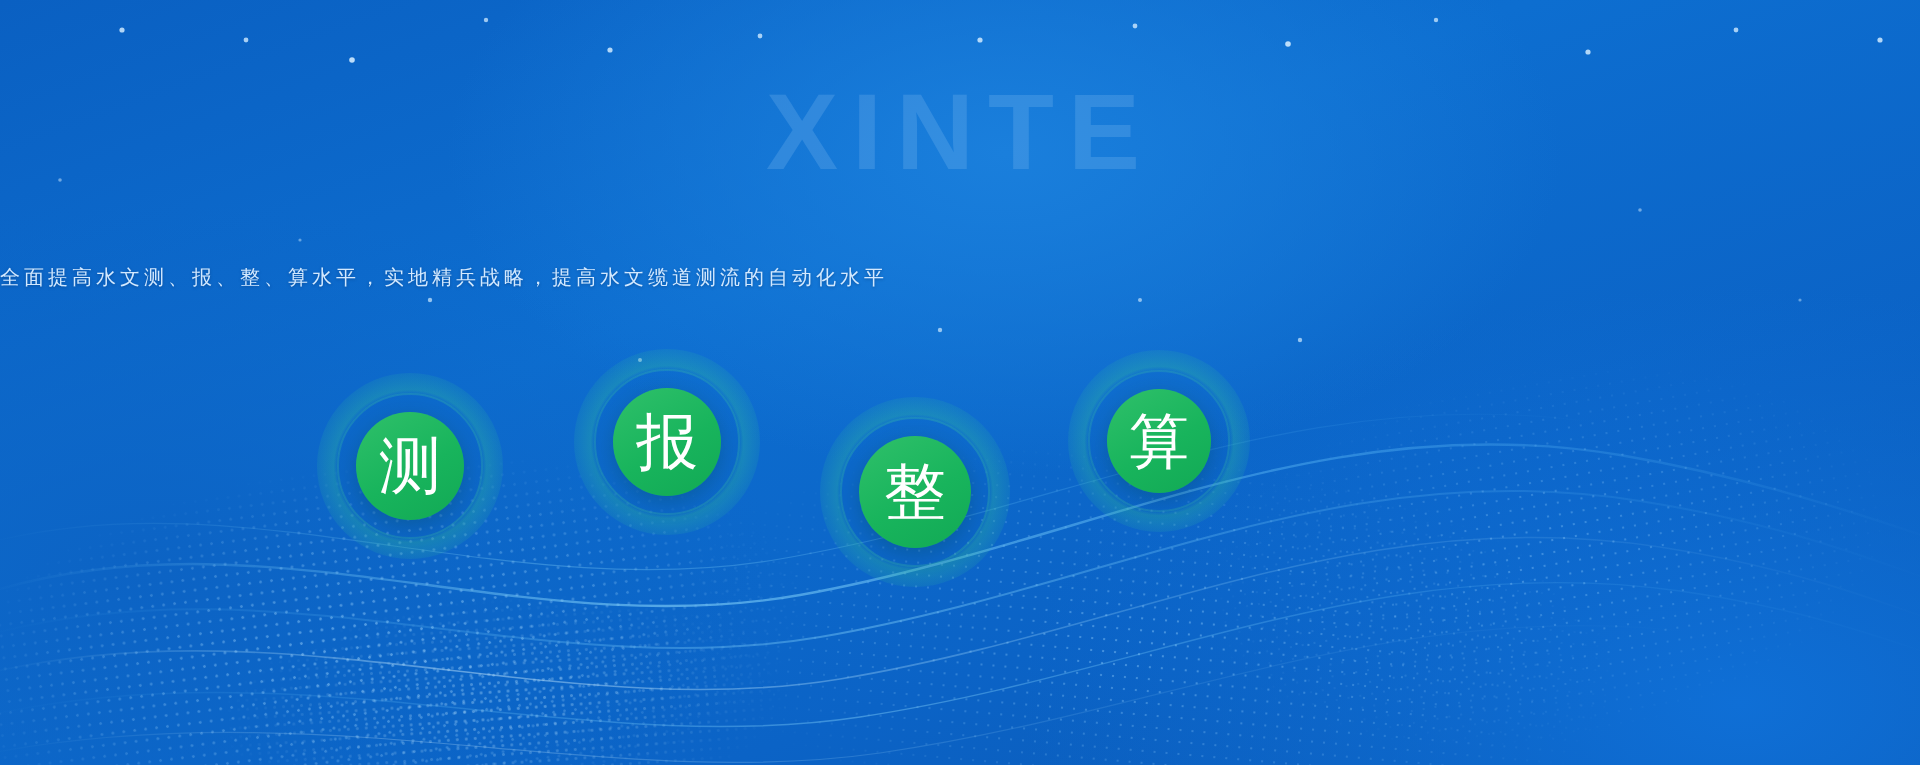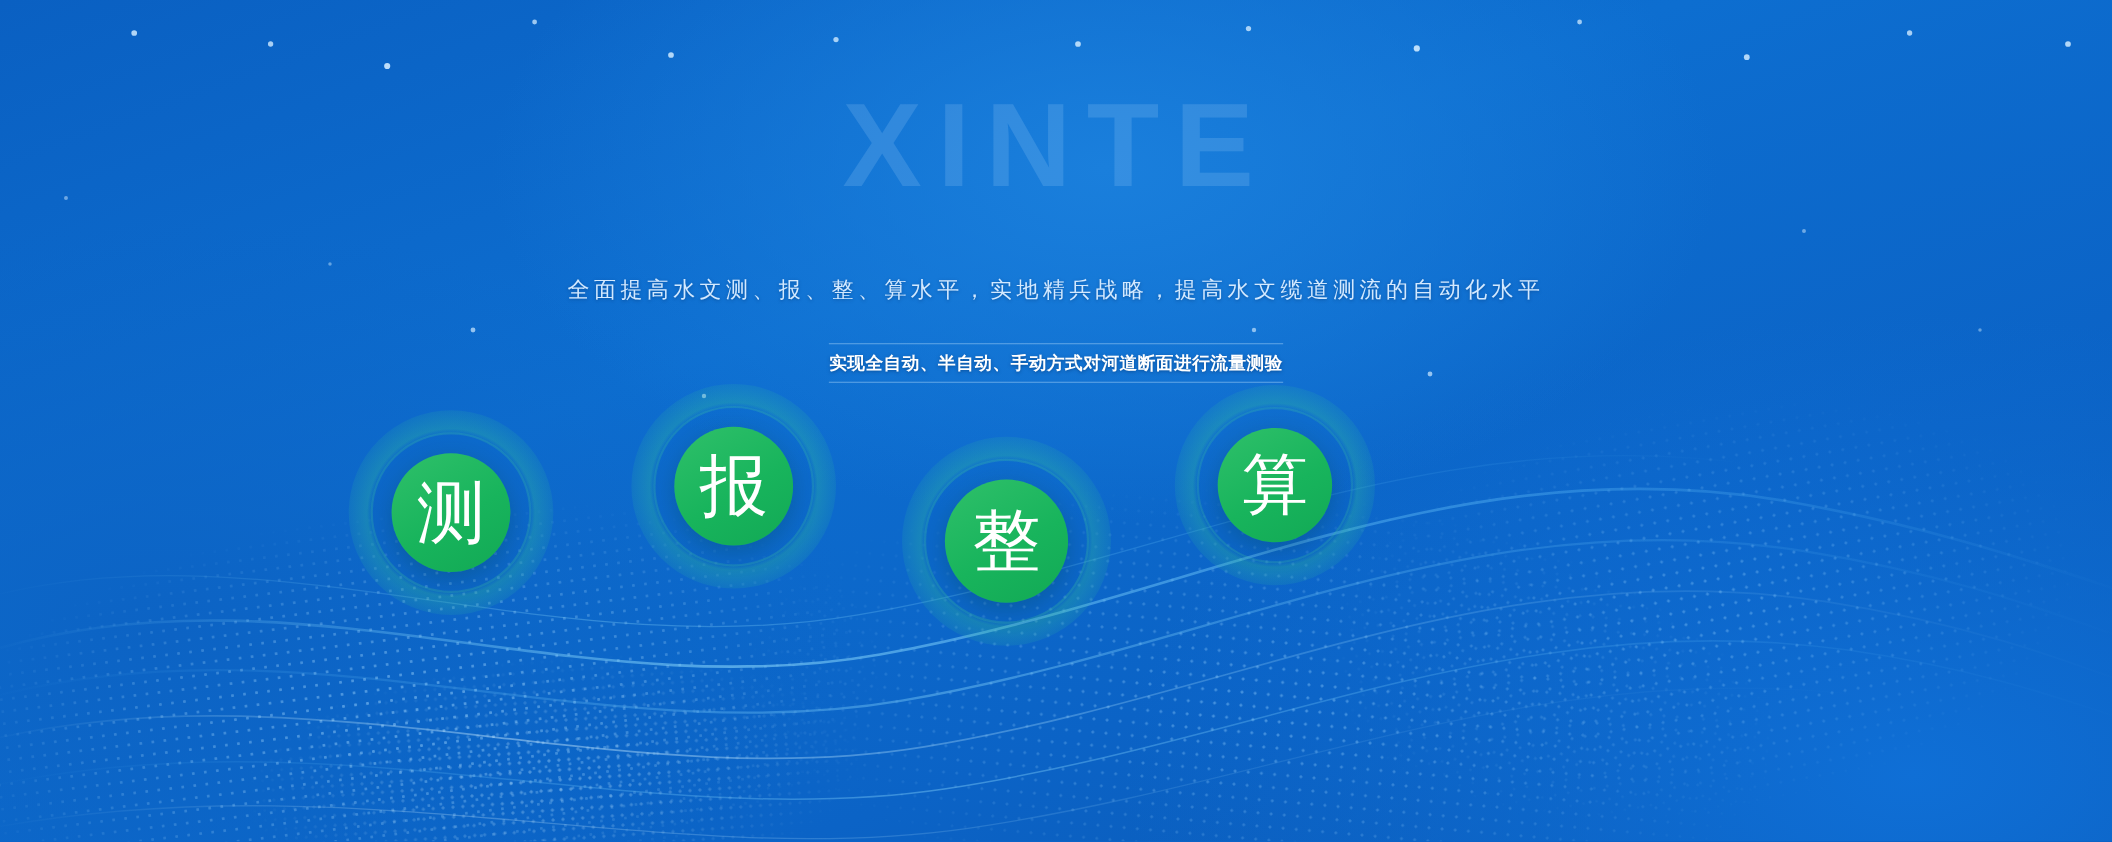--- a/index.html
+++ b/index.html
@@ -69,21 +69,21 @@
   #content{position:absolute;left:0;top:0;width:1920px;height:765px;}
 
   #headline{
     position:absolute;left:0;top:178px;width:1920px;text-align:center;
     font-size:62px;font-weight:bold;color:#ffffff;letter-spacing:2px;
     text-shadow:0 3px 7px rgba(2,40,86,.55), 0 1px 0 rgba(255,255,255,.35);
     font-family:"DejaVu Sans","Liberation Sans",sans-serif;
   }
 
   #subtitle{
-    position:absolute;left:0;top:250px;width:1920px;text-align:center;
+    position:absolute;left:0;top:264px;width:1920px;text-align:left;
     font-size:20px;color:#d3e9ff;letter-spacing:4px;font-weight:normal;
     text-shadow:0 1px 3px rgba(0,40,90,.4);
     font-family:"DejaVu Sans","Liberation Sans",sans-serif;
   }
 
   #rulebox{
     position:absolute;left:50%;top:312px;transform:translateX(-50%);
     width:413px;padding:7px 0 6px;
     border-top:1px solid rgba(200,230,255,.45);
     border-bottom:1px solid rgba(200,230,255,.45);
@@ -229,23 +229,20 @@
       <circle cx="300" cy="240" r="1.6" opacity=".45"></circle>
       <circle cx="1640" cy="210" r="1.8" opacity=".5"></circle>
       <circle cx="1800" cy="300" r="1.6" opacity=".45"></circle>
     </g>
   </svg>
 
   <div id="watermark">XINTE</div>
 
   <div id="content">
     <div id="subtitle">全面提高水文测、报、整、算水平，实地精兵战略，提高水文缆道测流的自动化水平</div>
-    <div id="rulebox">
-      <div class="line">实现全自动、半自动、手动方式对河道断面进行流量测验</div>
-    </div>
   </div>
 
   <div id="badges">
       <div class="circle-wrap" style="left: 300px; top: 356px; width: 220px; height: 220px;">
         <div class="halo" style="width: 186px; height: 186px;"></div>
         <div class="halo2" style="width: 142px; height: 142px;"></div>
         <div class="circle" style="width: 108px; height: 108px;">
           <span style="font-size: 62px;">测</span>
         </div>
       </div>

